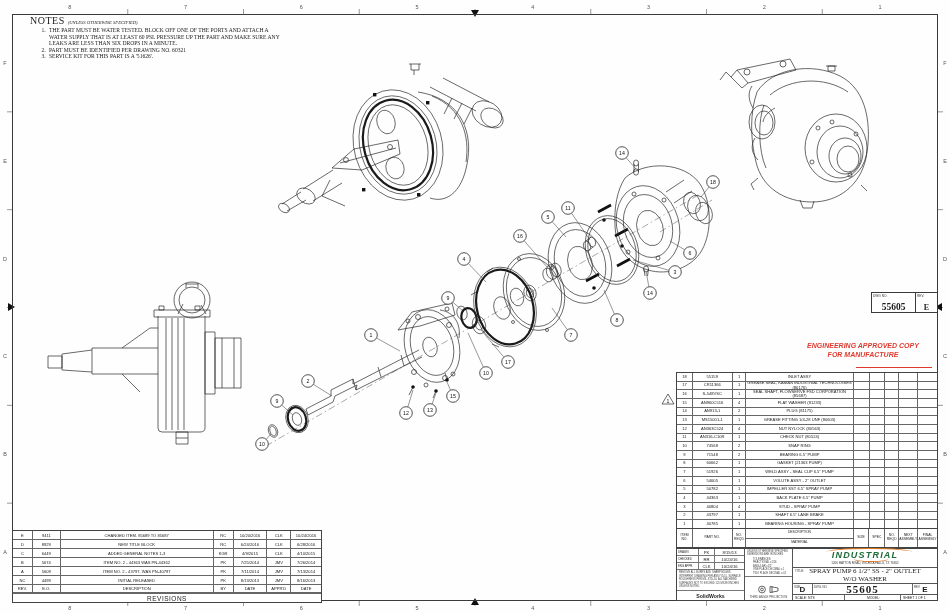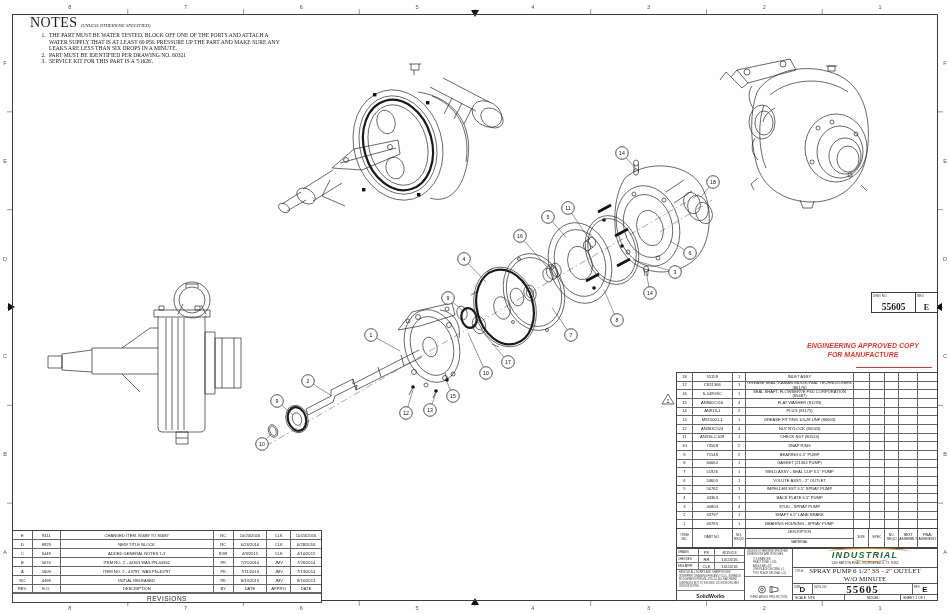--- a/index.html
+++ b/index.html
@@ -14,21 +14,21 @@
   .cl{stroke:#555;stroke-width:.5;fill:none;stroke-dasharray:7 3 1.5 3}
   .blk{fill:#111;stroke:none}
   .leader{stroke:#444;stroke-width:.55}
   .bcirc{fill:#fff;stroke:#333;stroke-width:.85}
   .btext{font:5.2px "Liberation Sans",sans-serif;text-anchor:middle;fill:#111}
   .tick{stroke:#555;stroke-width:.6}
   .zl{position:absolute;font-size:5.5px;color:#555;transform:translate(-50%,-50%)}
   
   .notes{position:absolute;left:30px;top:15px;width:250px;font-family:"Liberation Serif",serif}
   .notes-head{display:flex;align-items:baseline;gap:3px}
-  .notes-title{font-size:14px;letter-spacing:.5px}
+  .notes-title{font-size:10px;letter-spacing:.5px}
   .notes-qual{font-size:4.6px;font-style:italic}
   .notes ol{margin-left:17px;margin-top:1px}
   .notes li{font-size:5.6px;line-height:1.18;padding-left:2px}
   
   .stamp{position:absolute;left:778px;top:342px;width:170px;text-align:center;
     color:#e03a2f;font-weight:bold;font-style:italic;font-size:7px;line-height:1.25}
   .stamp-underline{position:absolute;left:856px;top:367px;width:76px;height:0;border-top:1px solid #e03a2f}
   
   .dwgbox{position:absolute;left:871px;top:292px;width:67px;height:21px;border:1px solid #3a3a3a;
     display:flex;background:#fff}
@@ -767,21 +767,21 @@
       </div>
     </div>
     <div class="tb-col3">
       <div class="brandrow">
         <div class="brand">INDUSTRIAL</div>
         <div class="addr">1206 HATTON ROAD, WICHITA FALLS, TX 76302</div>
       </div>
       <div class="titlerow">
         <span class="lab">TITLE:</span>
         <div class="t1">SPRAY PUMP 6 1/2" SS - 2" OUTLET</div>
-        <div class="t2">W/O MINUTE</div>
+        <div class="t2">W/O WASHER</div>
       </div>
       <div class="dwgrow">
         <div class="szc">
           <span class="lab">SIZE</span>
           <span class="bigD">D</span>
         </div>
         <div class="noc">
           <span class="lab">DWG. NO.</span>
           <span class="bigNo">55605</span>
         </div>

